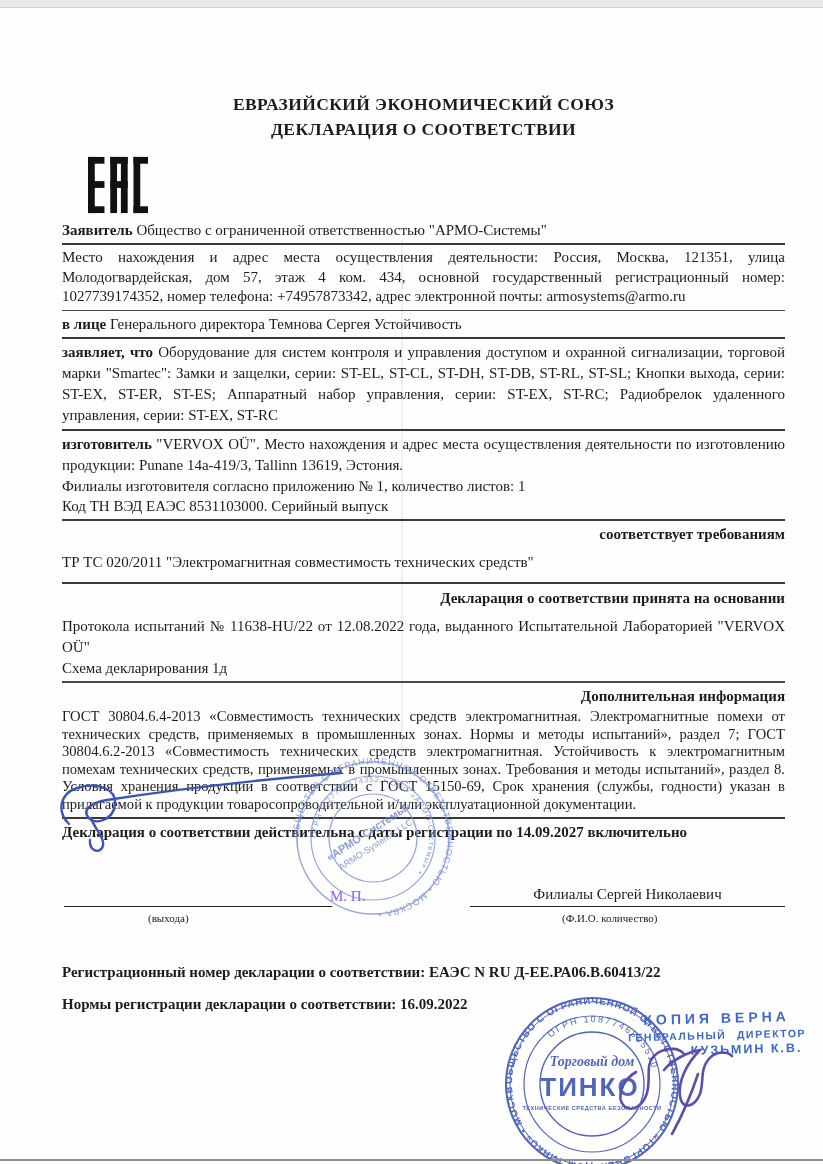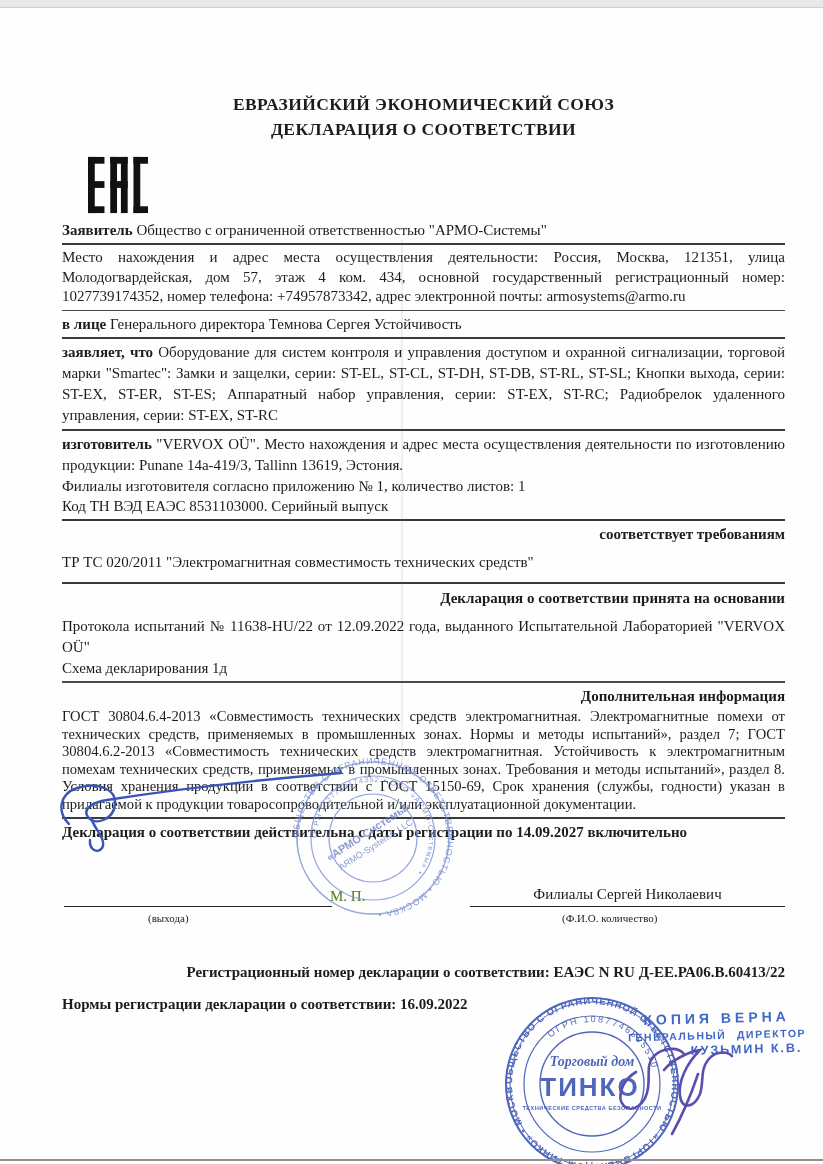--- a/index.html
+++ b/index.html
@@ -24,21 +24,21 @@
   .mt2{margin-top:2px;}.mt4{margin-top:4px;}.mt8{margin-top:8px;}.mt10{margin-top:10px;}
   .gost{font-size:14.6px;line-height:17.6px;text-align:justify;}
   .validity{font-size:15px;font-weight:bold;line-height:19px;margin-top:4px;}
   .sigzone{position:relative;height:104px;}
   .sigline-left{position:absolute;left:2px;top:64px;width:268px;border-bottom:1.4px solid #222;}
   .sigline-right{position:absolute;left:408px;top:64px;width:315px;border-bottom:1.4px solid #222;}
   .cap{position:absolute;font-size:11px;color:#222;}
   .cap-sign{left:86px;top:70px;}
   .cap-fio{left:500px;top:70px;}
   .fio{position:absolute;left:408px;top:44px;width:315px;text-align:center;font-size:15px;}
-  .mp{position:absolute;left:268px;top:46px;font-size:15px;color:#4d7c0f;}
+  .mp{position:absolute;left:268px;top:46px;font-size:15px;color:#8b5cf6;}
   .reg{font-size:15px;font-weight:bold;line-height:20px;}
   .stamp{position:absolute;}
   .copy-stamp{
     position:absolute;left:628px;top:1002px;width:178px;
     font-family:"Liberation Sans", sans-serif;color:#3e68c8;
     transform:rotate(-1.5deg);
   }
   .copy-l1{font-size:14px;font-weight:bold;letter-spacing:4px;text-align:center;}
   .copy-l2{display:flex;justify-content:space-between;font-size:10.5px;font-weight:bold;letter-spacing:1.5px;margin-top:3px;}
   .copy-l3{font-size:12.5px;font-weight:bold;letter-spacing:2px;text-align:right;margin-top:2px;padding-right:4px;}
@@ -106,42 +106,42 @@
     <div class="line">Код ТН ВЭД ЕАЭС 8531103000. Серийный выпуск</div>
 
     <div class="rule"></div>
 
     <div class="line b mt2">соответствует требованиям</div>
     <div class="line mt8">ТР ТС 020/2011 "Электромагнитная совместимость технических средств"</div>
 
     <div class="rule mt10"></div>
 
     <div class="line b mt4">Декларация о соответствии принята на основании</div>
-    <div class="para mt8" style="line-height:21px;">Протокола испытаний № 11638-HU/22 от 12.09.2022 года, выданного Испытательной Лабораторией "VERVOX OÜ"</div>
+    <div class="para mt8" style="line-height:21px;">Протокола испытаний № 11638-HU/22 от 12.08.2022 года, выданного Испытательной Лабораторией "VERVOX OÜ"</div>
     <div class="line">Схема декларирования 1д</div>
 
     <div class="rule thin"></div>
 
     <div class="line b">Дополнительная информация</div>
     <div class="gost mt2">ГОСТ 30804.6.4-2013 «Совместимость технических средств электромагнитная. Электромагнитные помехи от технических средств, применяемых в промышленных зонах. Нормы и методы испытаний», раздел 7; ГОСТ 30804.6.2-2013 «Совместимость технических средств электромагнитная. Устойчивость к электромагнитным помехам технических средств, применяемых в промышленных зонах. Требования и методы испытаний», раздел 8. Условия хранения продукции в соответствии с ГОСТ 15150-69, Срок хранения (службы, годности) указан в прилагаемой к продукции товаросопроводительной и/или эксплуатационной документации.</div>
 
     <div class="rule"></div>
 
     <div class="validity">Декларация о соответствии действительна с даты регистрации по 14.09.2027 включительно</div>
 
     <div class="sigzone">
       <div class="sigline-left"></div>
       <div class="cap cap-sign">(выхода)</div>
       <div class="mp">М. П.</div>
       <div class="fio">Филиалы Сергей Николаевич</div>
       <div class="sigline-right"></div>
       <div class="cap cap-fio">(Ф.И.О. количество)</div>
     </div>
 
-    <div class="reg" style="margin-top:16px;text-align:right;">
+    <div class="reg" style="margin-top:16px;">
       <span>Регистрационный номер декларации о соответствии:</span>
       <span>ЕАЭС N RU Д-ЕЕ.РА06.В.60413/22</span>
     </div>
     <div class="reg" style="margin-top:12px;">
       <span>Нормы регистрации декларации о соответствии:</span>
       <span>16.09.2022</span>
     </div>
   </div>
 
   <div class="crease"></div>

